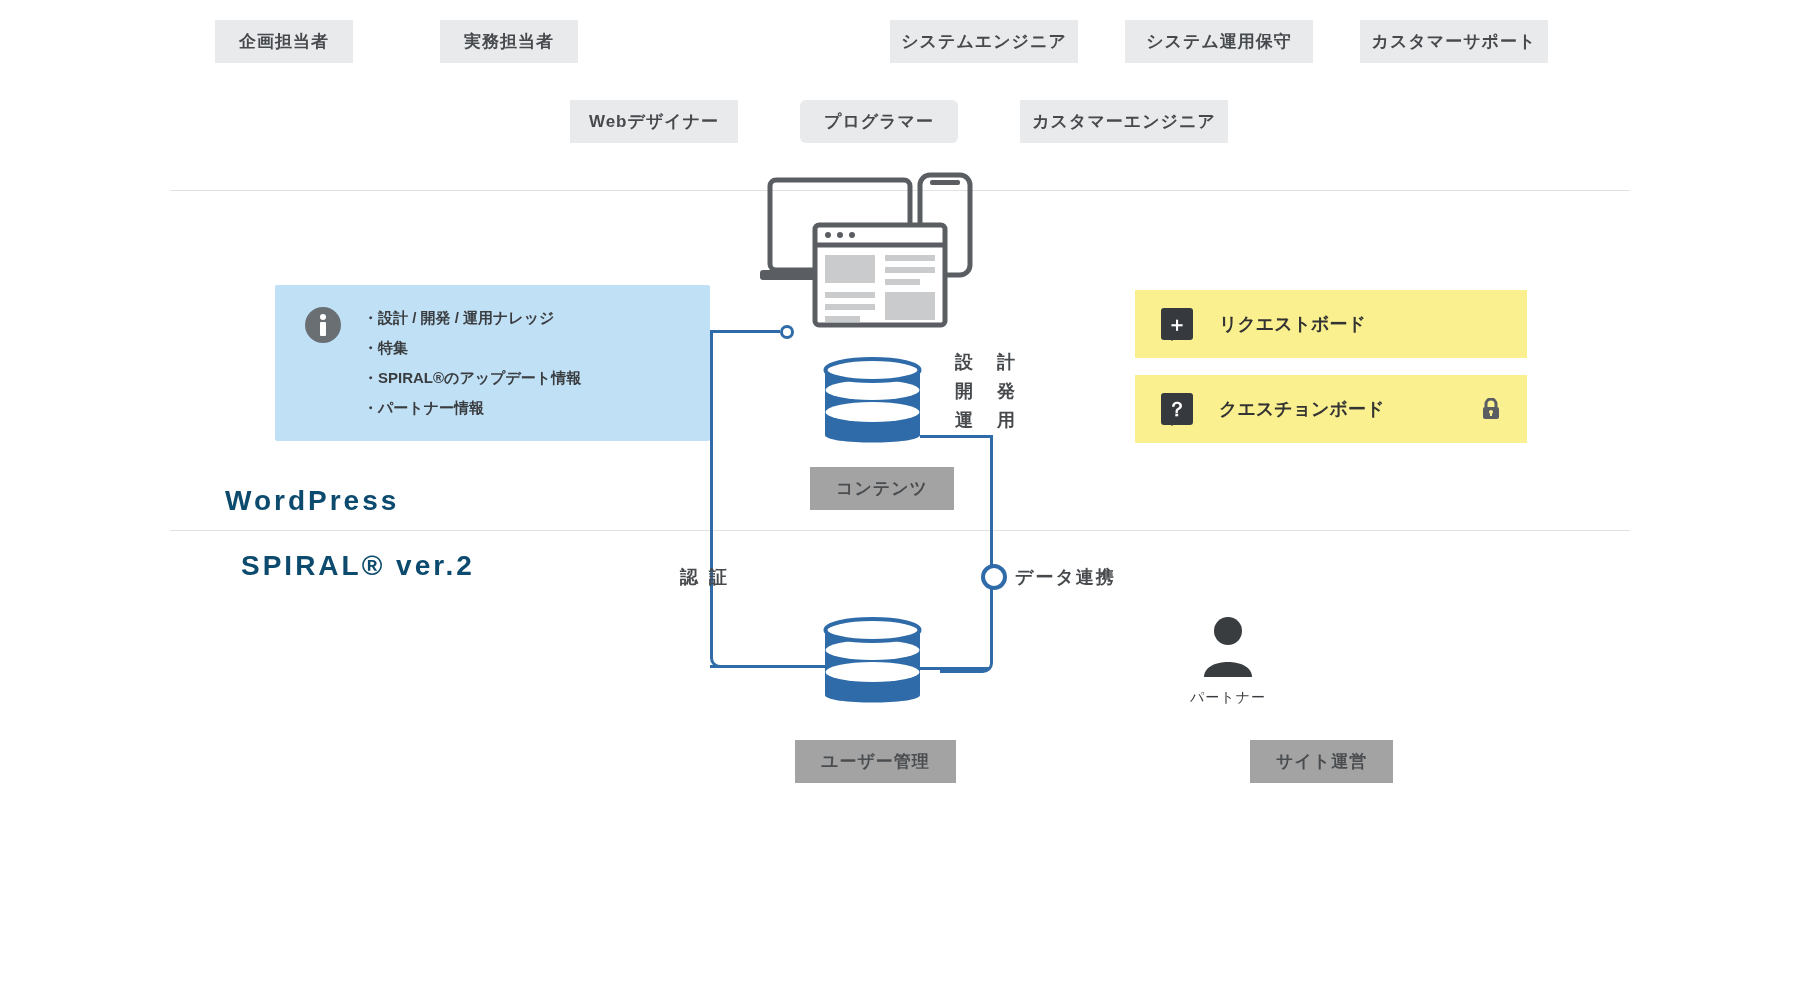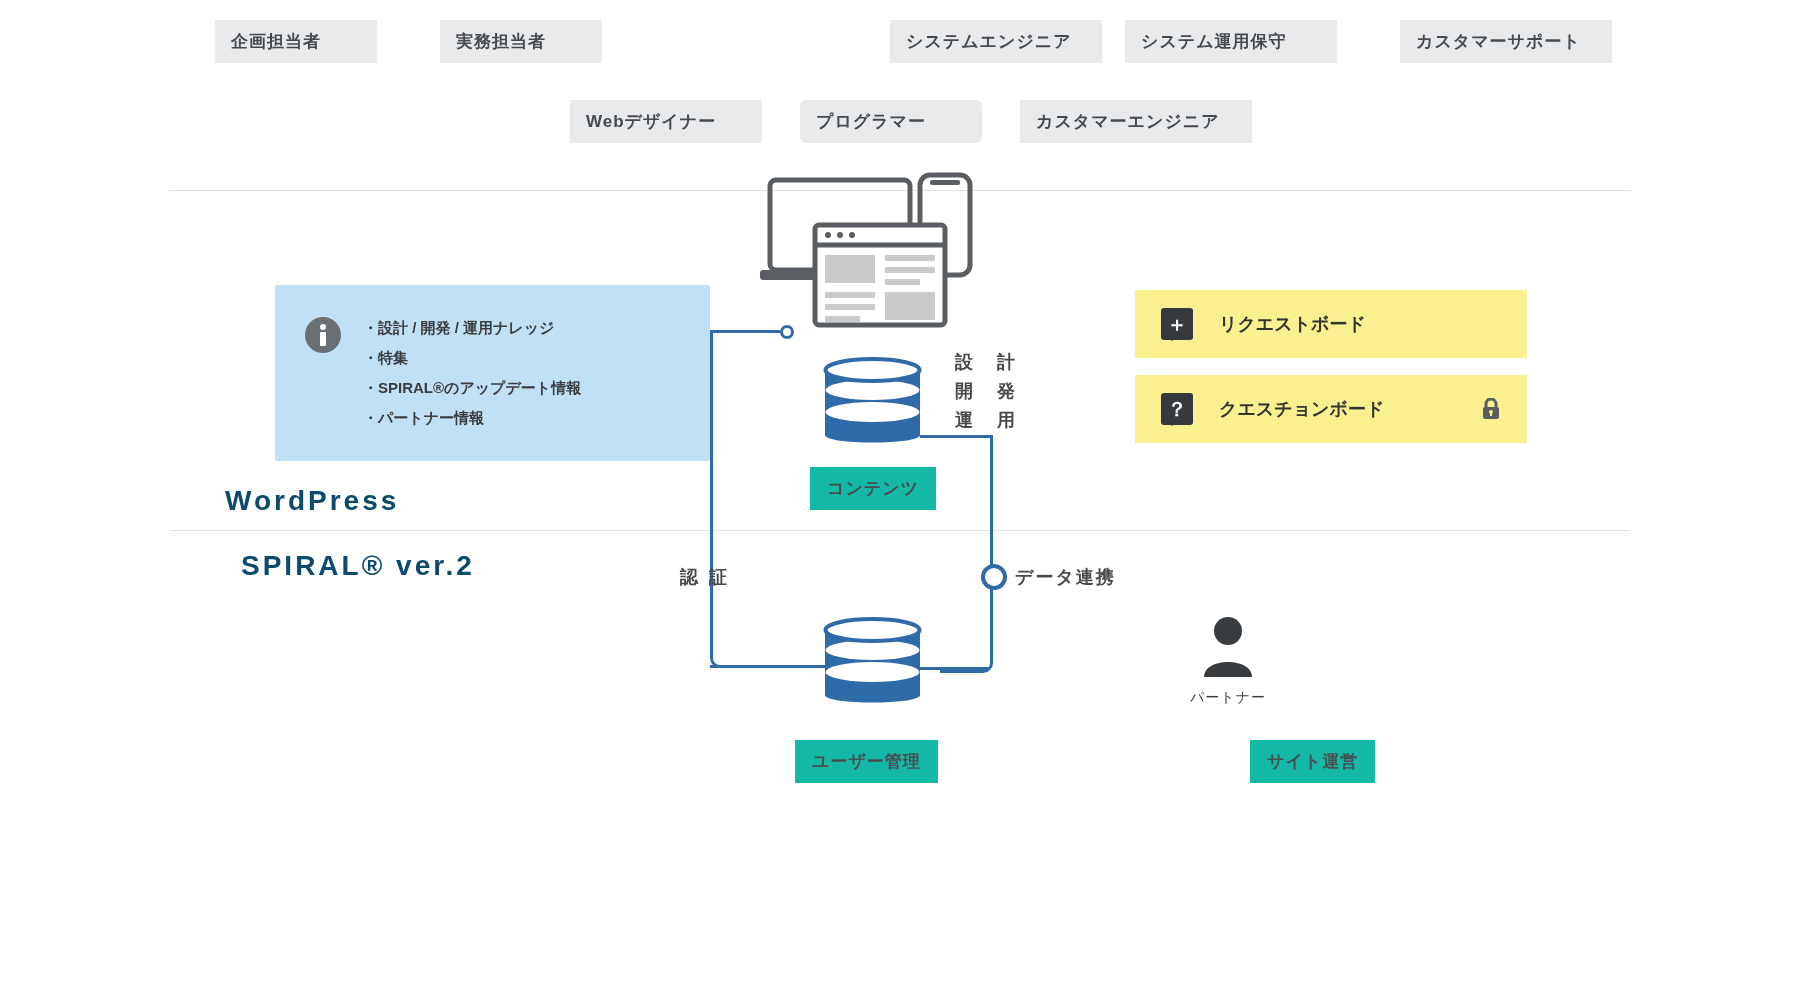--- a/index.html
+++ b/index.html
@@ -1,26 +1,26 @@
 <!DOCTYPE html>
 <html><head>
 <meta charset="utf-8">
 <style>
   html,body{margin:0;padding:0;background:#fff;font-family:"Hiragino Kaku Gothic ProN","Hiragino Sans","Yu Gothic","Meiryo",sans-serif;color:#333;}
   .canvas{position:relative;width:1500px;height:820px;margin:0 auto;}
-  .tag{position:absolute;background:#e9eaec;padding:10px 16px;font-size:17px;font-weight:700;color:#474a4d;letter-spacing:1px;}
-  .info-box{position:absolute;background:#c0e0f5;border-radius:2px;padding:28px 30px;display:flex;gap:22px;}
+  .tag{position:absolute;background:#e9eaec;padding:10px 4px;font-size:17px;font-weight:700;color:#474a4d;text-align:center;letter-spacing:1px;}
+  .info-box{position:absolute;background:#c0e0f5;border-radius:2px;padding:18px 30px;display:flex;gap:22px;}
   .info-icon{width:36px;height:36px;border-radius:50%;background:#6a6f74;color:#fff;display:flex;align-items:center;justify-content:center;flex-shrink:0;margin-top:4px;}
   .info-list{font-size:15px;line-height:2;font-weight:700;color:#3a3d40;}
   .info-list div::before{content:"・";}
   .yellow-card{position:absolute;background:#fbf08f;padding:18px 26px;display:flex;align-items:center;gap:26px;font-size:18px;font-weight:700;color:#333;}
   .sq-icon{width:32px;height:32px;background:#36393d;color:#fff;display:flex;align-items:center;justify-content:center;font-size:20px;border-radius:3px;position:relative;}
   .sq-icon::after{content:"";position:absolute;bottom:-6px;left:6px;border:5px solid transparent;border-top-color:#36393d;}
   .lock-icon{width:20px;height:22px;margin-left:auto;fill:#5a5e62;}
-  .label-box{position:absolute;background:#14b8a6;padding:10px 17px;font-size:17px;font-weight:700;color:#4a4d50;letter-spacing:1px;}
+  .label-box{position:absolute;background:#a3a3a3;padding:10px 26px;font-size:17px;font-weight:700;color:#4a4d50;letter-spacing:1px;}
   .section-title{position:absolute;font-size:28px;font-weight:800;letter-spacing:3px;color:#0c4a6e;text-align:right;}
   .divider{position:absolute;left:20px;right:20px;height:1px;background:#e0e2e4;}
   .cyl{position:absolute;}
   .cyl-ellipse{fill:#fff;stroke:#2f6ba8;stroke-width:4;}
   .small-text{position:absolute;font-size:18px;font-weight:700;color:#474a4d;letter-spacing:3px;}
   .flow-line{position:absolute;border:3px solid #2f6ba8;}
   .person{position:absolute;display:flex;flex-direction:column;align-items:center;gap:12px;}
   .person svg{fill:#3a3d40;}
   .person-label{font-size:14px;font-weight:400;color:#3a3d40;letter-spacing:1px;}
   .devices{position:absolute;}
@@ -31,21 +31,21 @@
 <div class="canvas">
 
   <div class="divider" style="top:190px;"></div>
 
   <div class="divider" style="top:530px;"></div>
 
   <div class="tag" style="left:65px;top:20px;width:130px;">企画担当者</div>
   <div class="tag" style="left:290px;top:20px;width:130px;">実務担当者</div>
   <div class="tag" style="left:740px;top:20px;width:180px;">システムエンジニア</div>
   <div class="tag" style="left:975px;top:20px;width:180px;">システム運用保守</div>
-  <div class="tag" style="left:1250px;top:20px;width:180px;">カスタマーサポート</div>
+  <div class="tag" style="left:1210px;top:20px;width:180px;">カスタマーサポート</div>
 
   <div class="tag" style="left:420px;top:100px;width:160px;">Webデザイナー</div>
   <div class="tag" style="left:650px;top:100px;width:150px;border-radius:6px;">プログラマー</div>
   <div class="tag" style="left:870px;top:100px;width:200px;">カスタマーエンジニア</div>
 
   <div class="info-box" style="left:125px;top:285px;width:375px;">
     <div class="info-icon">
       <svg width="10" height="22" viewBox="0 0 10 22">
           <circle cx="5" cy="3" r="3" fill="#fff"></circle>
           <rect x="2" y="8" width="6" height="14" rx="1" fill="#fff"></rect>

